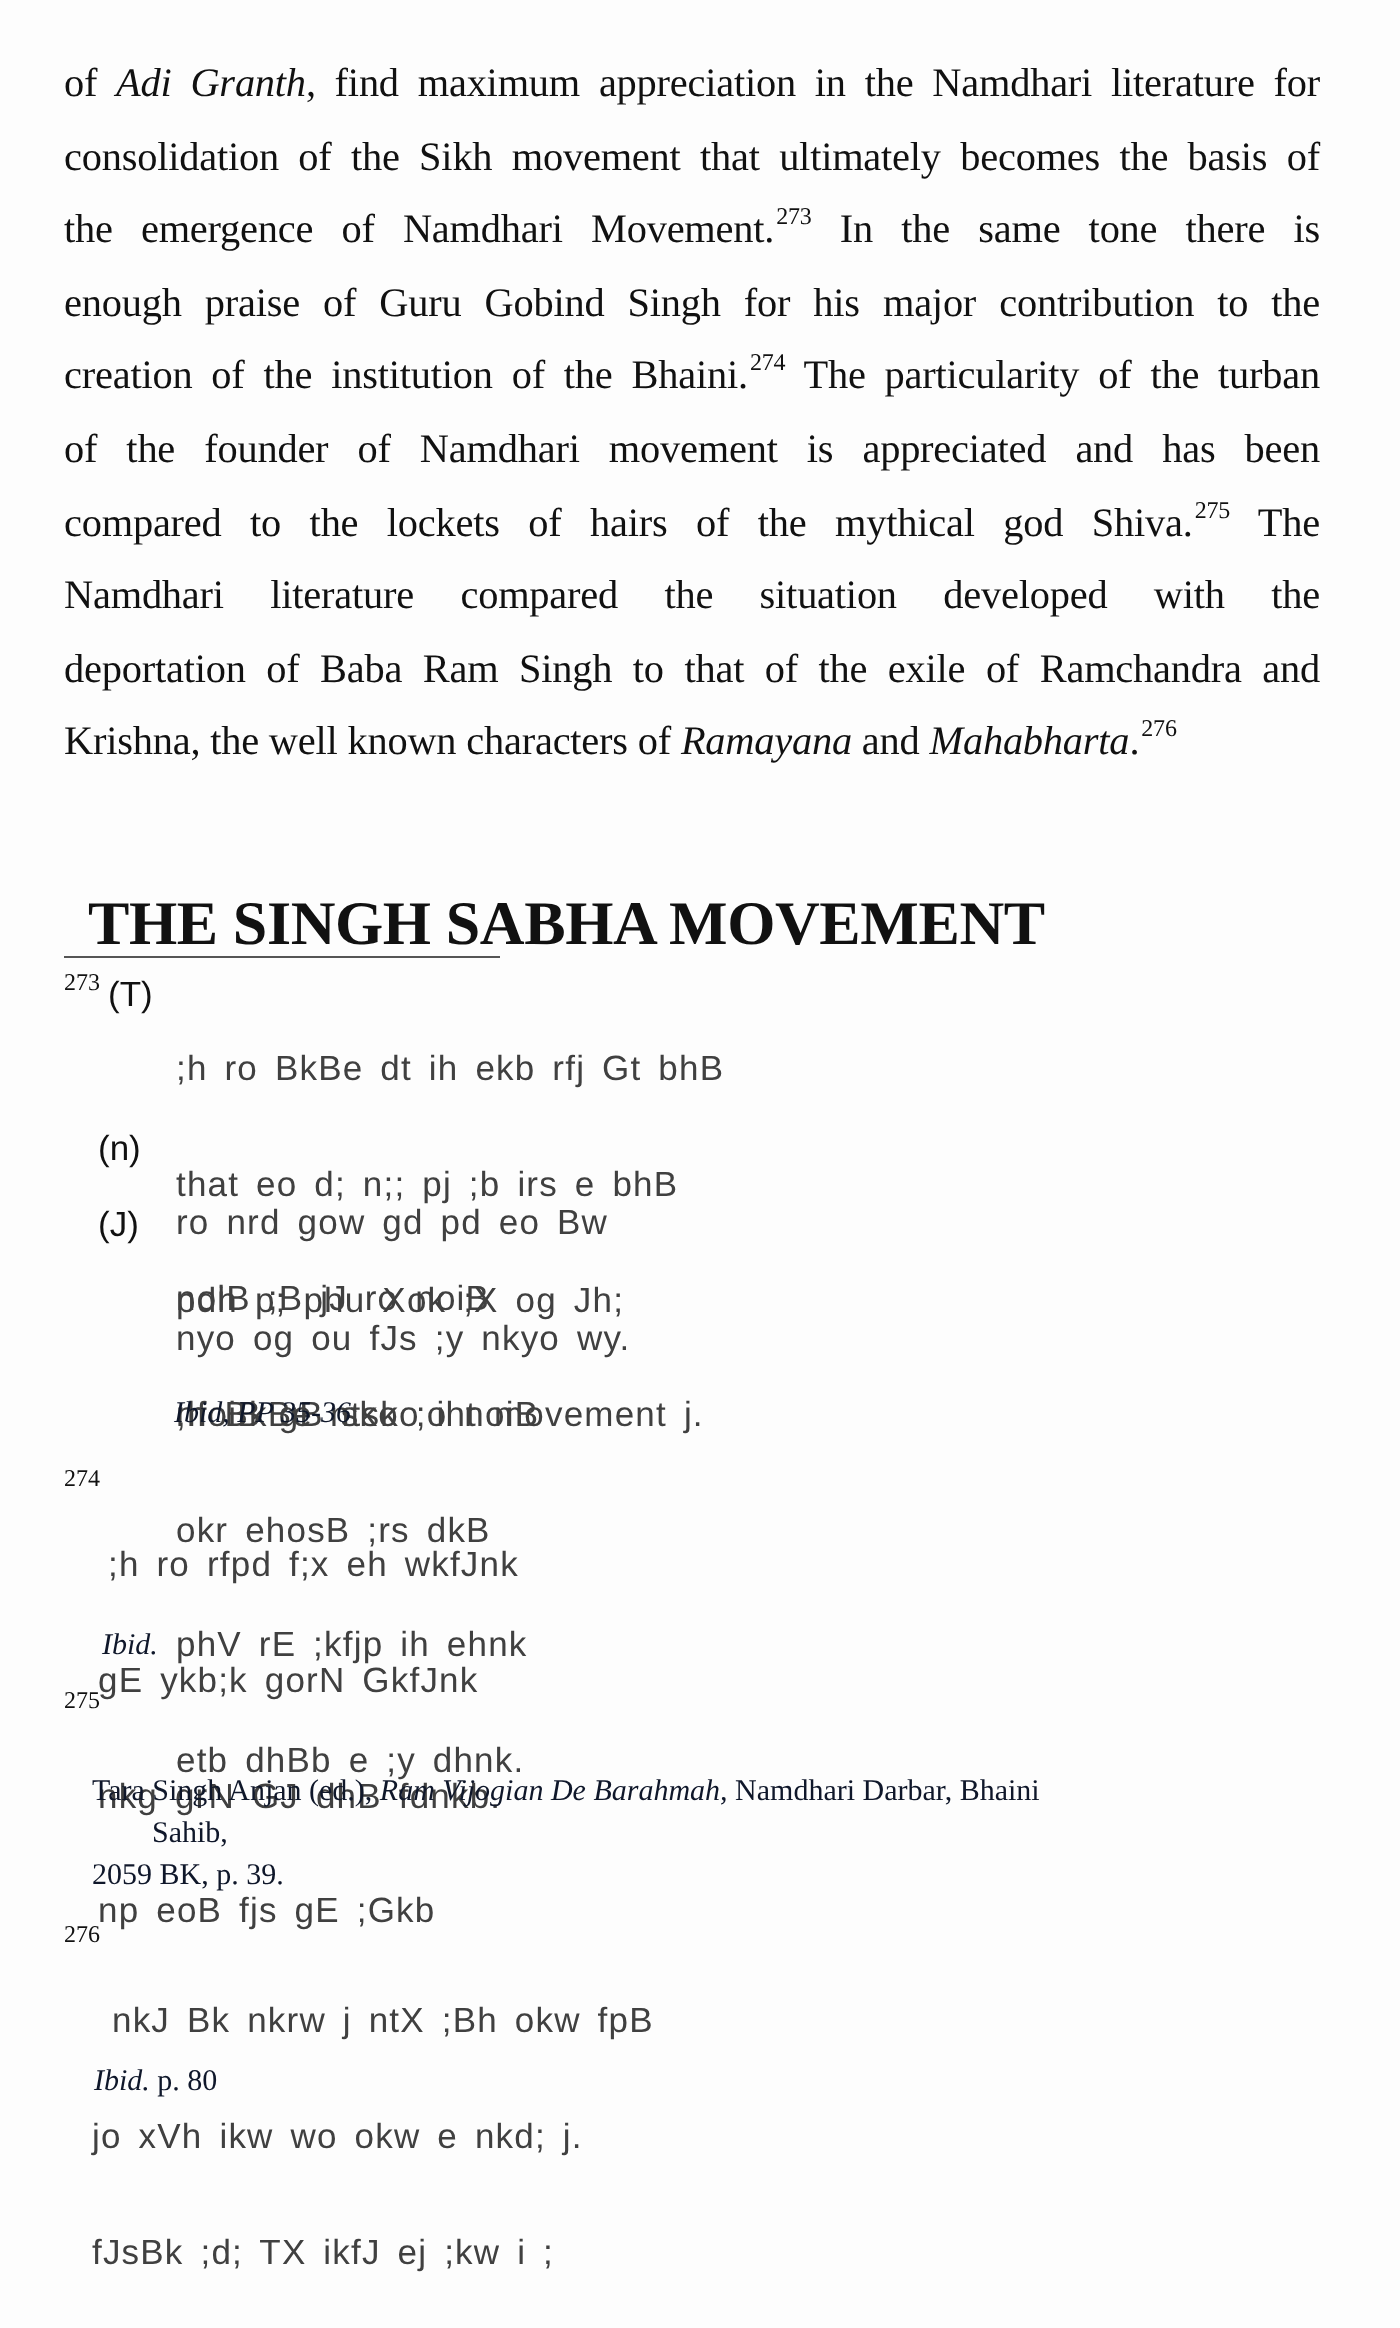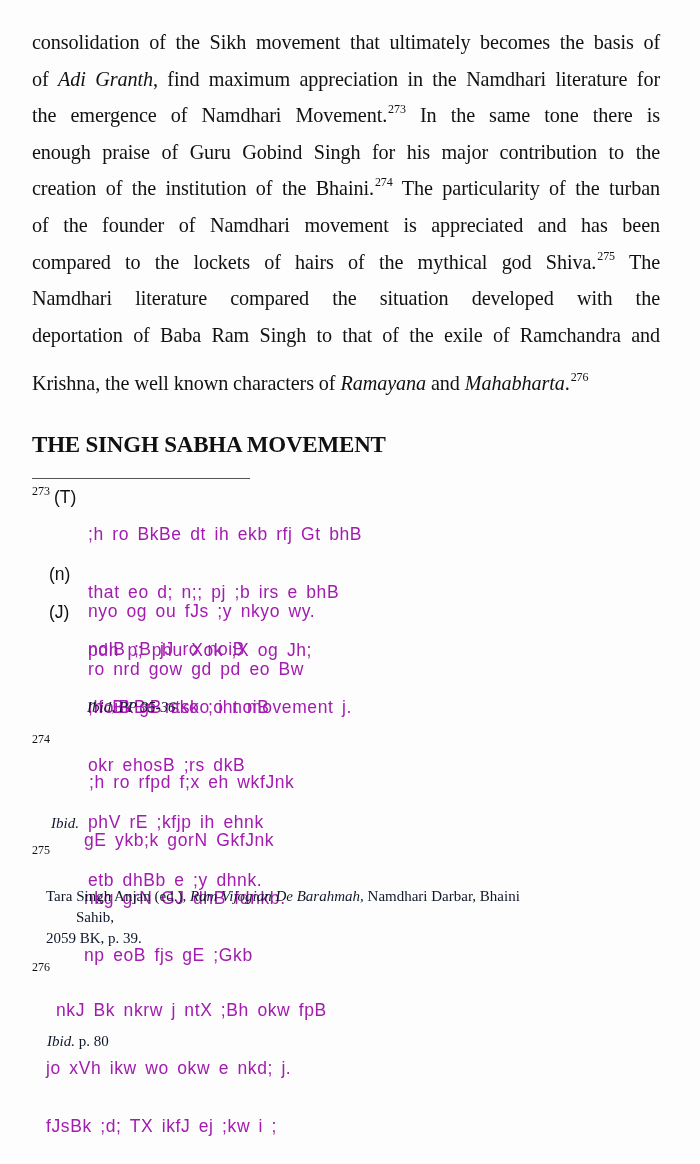--- a/index.html
+++ b/index.html
@@ -32,37 +32,37 @@
     text-align-last: left;
     letter-spacing: -0.1px;
   }
   .body-text .line {
     display: block;
     text-align: justify;
     text-align-last: justify;
     white-space: nowrap;
     height: 36.6px;
   }
-  .body-text .line.last { text-align-last: left; margin-top: 12px; }
+  .body-text .line.last { text-align-last: left; }
   .body-text i { font-style: italic; }
   sup.fn {
     font-size: 12px;
     vertical-align: 9px;
     line-height: 0;
     margin-left: 1px;
   }
   .heading {
     position: absolute;
     left: 32px;
     top: 432px;
     font-family: "Liberation Serif", "DejaVu Serif", serif;
     font-weight: bold;
-    font-size: 23px;
+    font-size: 31px;
     letter-spacing: -0.2px;
-    margin: 0;
+    margin: 12px;
   }
   .rule {
     position: absolute;
     left: 32px;
     top: 478px;
     width: 218px;
     height: 0;
     border-top: 1.3px solid #555;
   }
   .fn-block {
@@ -76,21 +76,21 @@
     top: -3px;
     left: 0;
   }
   .gk {
     font-family: "Liberation Sans", "DejaVu Sans", sans-serif;
     font-size: 17.5px;
     line-height: 19.2px;
     letter-spacing: 0.6px;
     word-spacing: 3px;
     white-space: pre;
-    color: #a21caf;
+    color: #404040;
   }
   .gk .ln { display: block; height: 19.2px; }
   .cite {
     font-family: Liberation Serif, serif;
     font-size: 15px;
     line-height: 21px;
     color: #0f172a;
   }
   .cite i { font-style: italic; }
   .marker {
@@ -98,22 +98,22 @@
     font-size: 17.5px;
     position: absolute;
   }
 </style>
 </head>
 <body>
 
 <div class="page">
 
   <div class="body-text" id="body-text">
+      <span class="line"><span>of </span><i>Adi Granth</i><span>, find maximum appreciation in the Namdhari literature for</span></span>
       <span class="line"><span>consolidation of the Sikh movement that ultimately becomes the basis of</span></span>
-      <span class="line"><span>of </span><i>Adi Granth</i><span>, find maximum appreciation in the Namdhari literature for</span></span>
       <span class="line"><span>the emergence of Namdhari Movement.</span><sup class="fn">273</sup><span>  In the same tone there is</span></span>
       <span class="line"><span>enough praise of Guru Gobind Singh for his major contribution to the</span></span>
       <span class="line"><span>creation of the institution of the Bhaini.</span><sup class="fn">274</sup><span>  The particularity of the turban</span></span>
       <span class="line"><span>of the founder of Namdhari movement is appreciated and has been</span></span>
       <span class="line"><span>compared to the lockets of hairs of the mythical god Shiva.</span><sup class="fn">275</sup><span>   The</span></span>
       <span class="line"><span>Namdhari literature compared the situation developed with the</span></span>
       <span class="line"><span>deportation of Baba Ram Singh to that of the exile of Ramchandra and</span></span>
       <span class="line last"><span>Krishna, the well known characters of </span><i>Ramayana</i><span> and </span><i>Mahabharta</i><span>.</span><sup class="fn">276</sup></span>
     </div>
 
@@ -125,39 +125,39 @@
     <span class="fn-num">273</span>
     <span class="marker" style="left:22px; top:0px;">(T)</span>
     <div class="gk" style="position:absolute; left:56px; top:0;">
       <span class="ln">;h ro BkBe dt ih ekb rfj Gt bhB</span>
       <span class="ln">that eo d; n;; pj ;b irs e bhB</span>
       <span class="ln">pdh p; phu Xok ;X og Jh;</span>
       <span class="ln">;h BkBe ntsko iht movement j.</span>
     </div>
     <span class="marker" style="left:17px; top:77px;">(n)</span>
     <div class="gk" style="position:absolute; left:56px; top:77px;">
+      <span class="ln">ro nrd gow gd pd eo Bw</span>
       <span class="ln">nyo og ou fJs ;y nkyo wy.</span>
-      <span class="ln">ro nrd gow gd pd eo Bw</span>
     </div>
     <span class="marker" style="left:17px; top:115px;">(J)</span>
     <div class="gk" style="position:absolute; left:56px; top:115px;">
       <span class="ln">noiB ;B jJ ro noiB</span>
       <span class="ln">nfoiB gB sko ;o noiB</span>
       <span class="ln">okr ehosB ;rs dkB</span>
       <span class="ln">phV rE ;kfjp ih ehnk</span>
       <span class="ln">etb dhBb e ;y dhnk.</span>
     </div>
     <div class="cite" style="position:absolute; left:55px; top:210px;">
       <i>Ibid, PP 35-36</i>
     </div>
   </div>
 
   <div class="fn-block" style="top:735px; width:640px; height:100px;">
     <span class="fn-num">274</span>
-    <div class="gk" style="position:absolute; left:17px; top:0;margin-left:35px;">
+    <div class="gk" style="position:absolute; left:17px; top:0;">
       <span class="ln" style="padding-left:5px;">;h ro rfpd f;x eh wkfJnk</span>
       <span class="ln">gE ykb;k gorN GkfJnk</span>
       <span class="ln">nkg grN GJ dhB fdnkb.</span>
       <span class="ln">np eoB fjs gE ;Gkb</span>
     </div>
     <div class="cite" style="position:absolute; left:19px; top:78px;">
       <i>Ibid.</i>
     </div>
   </div>
 

